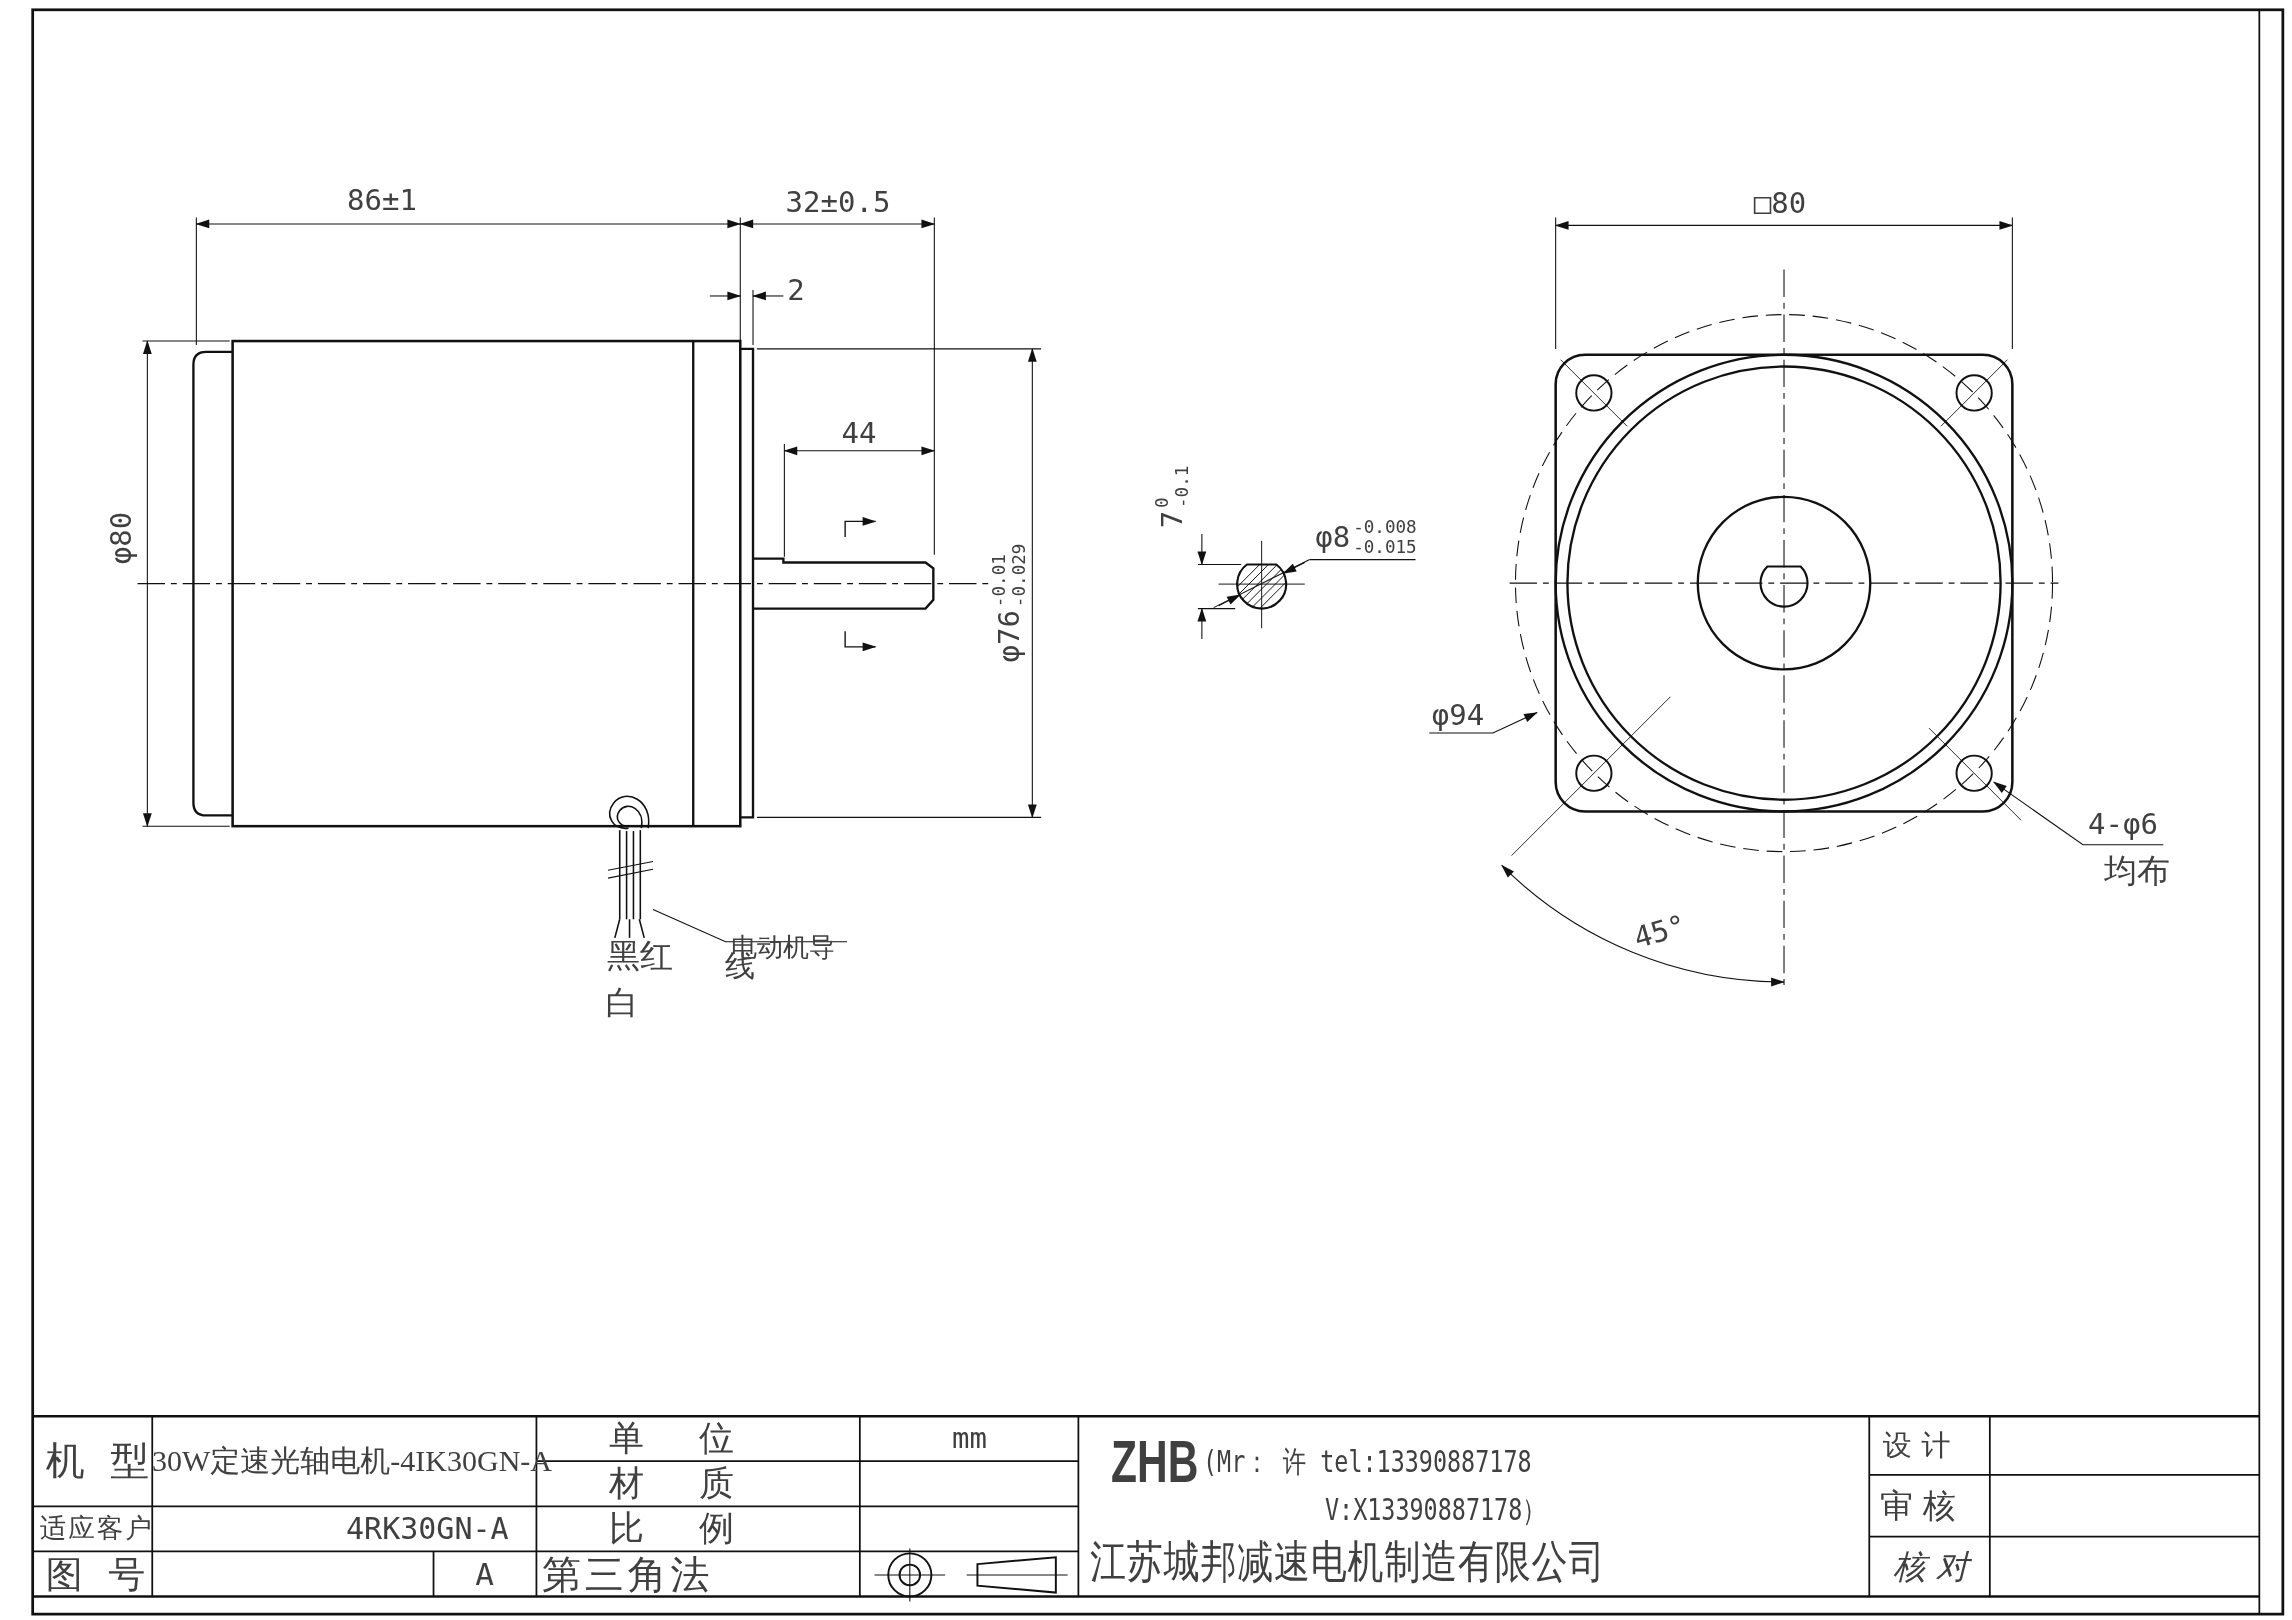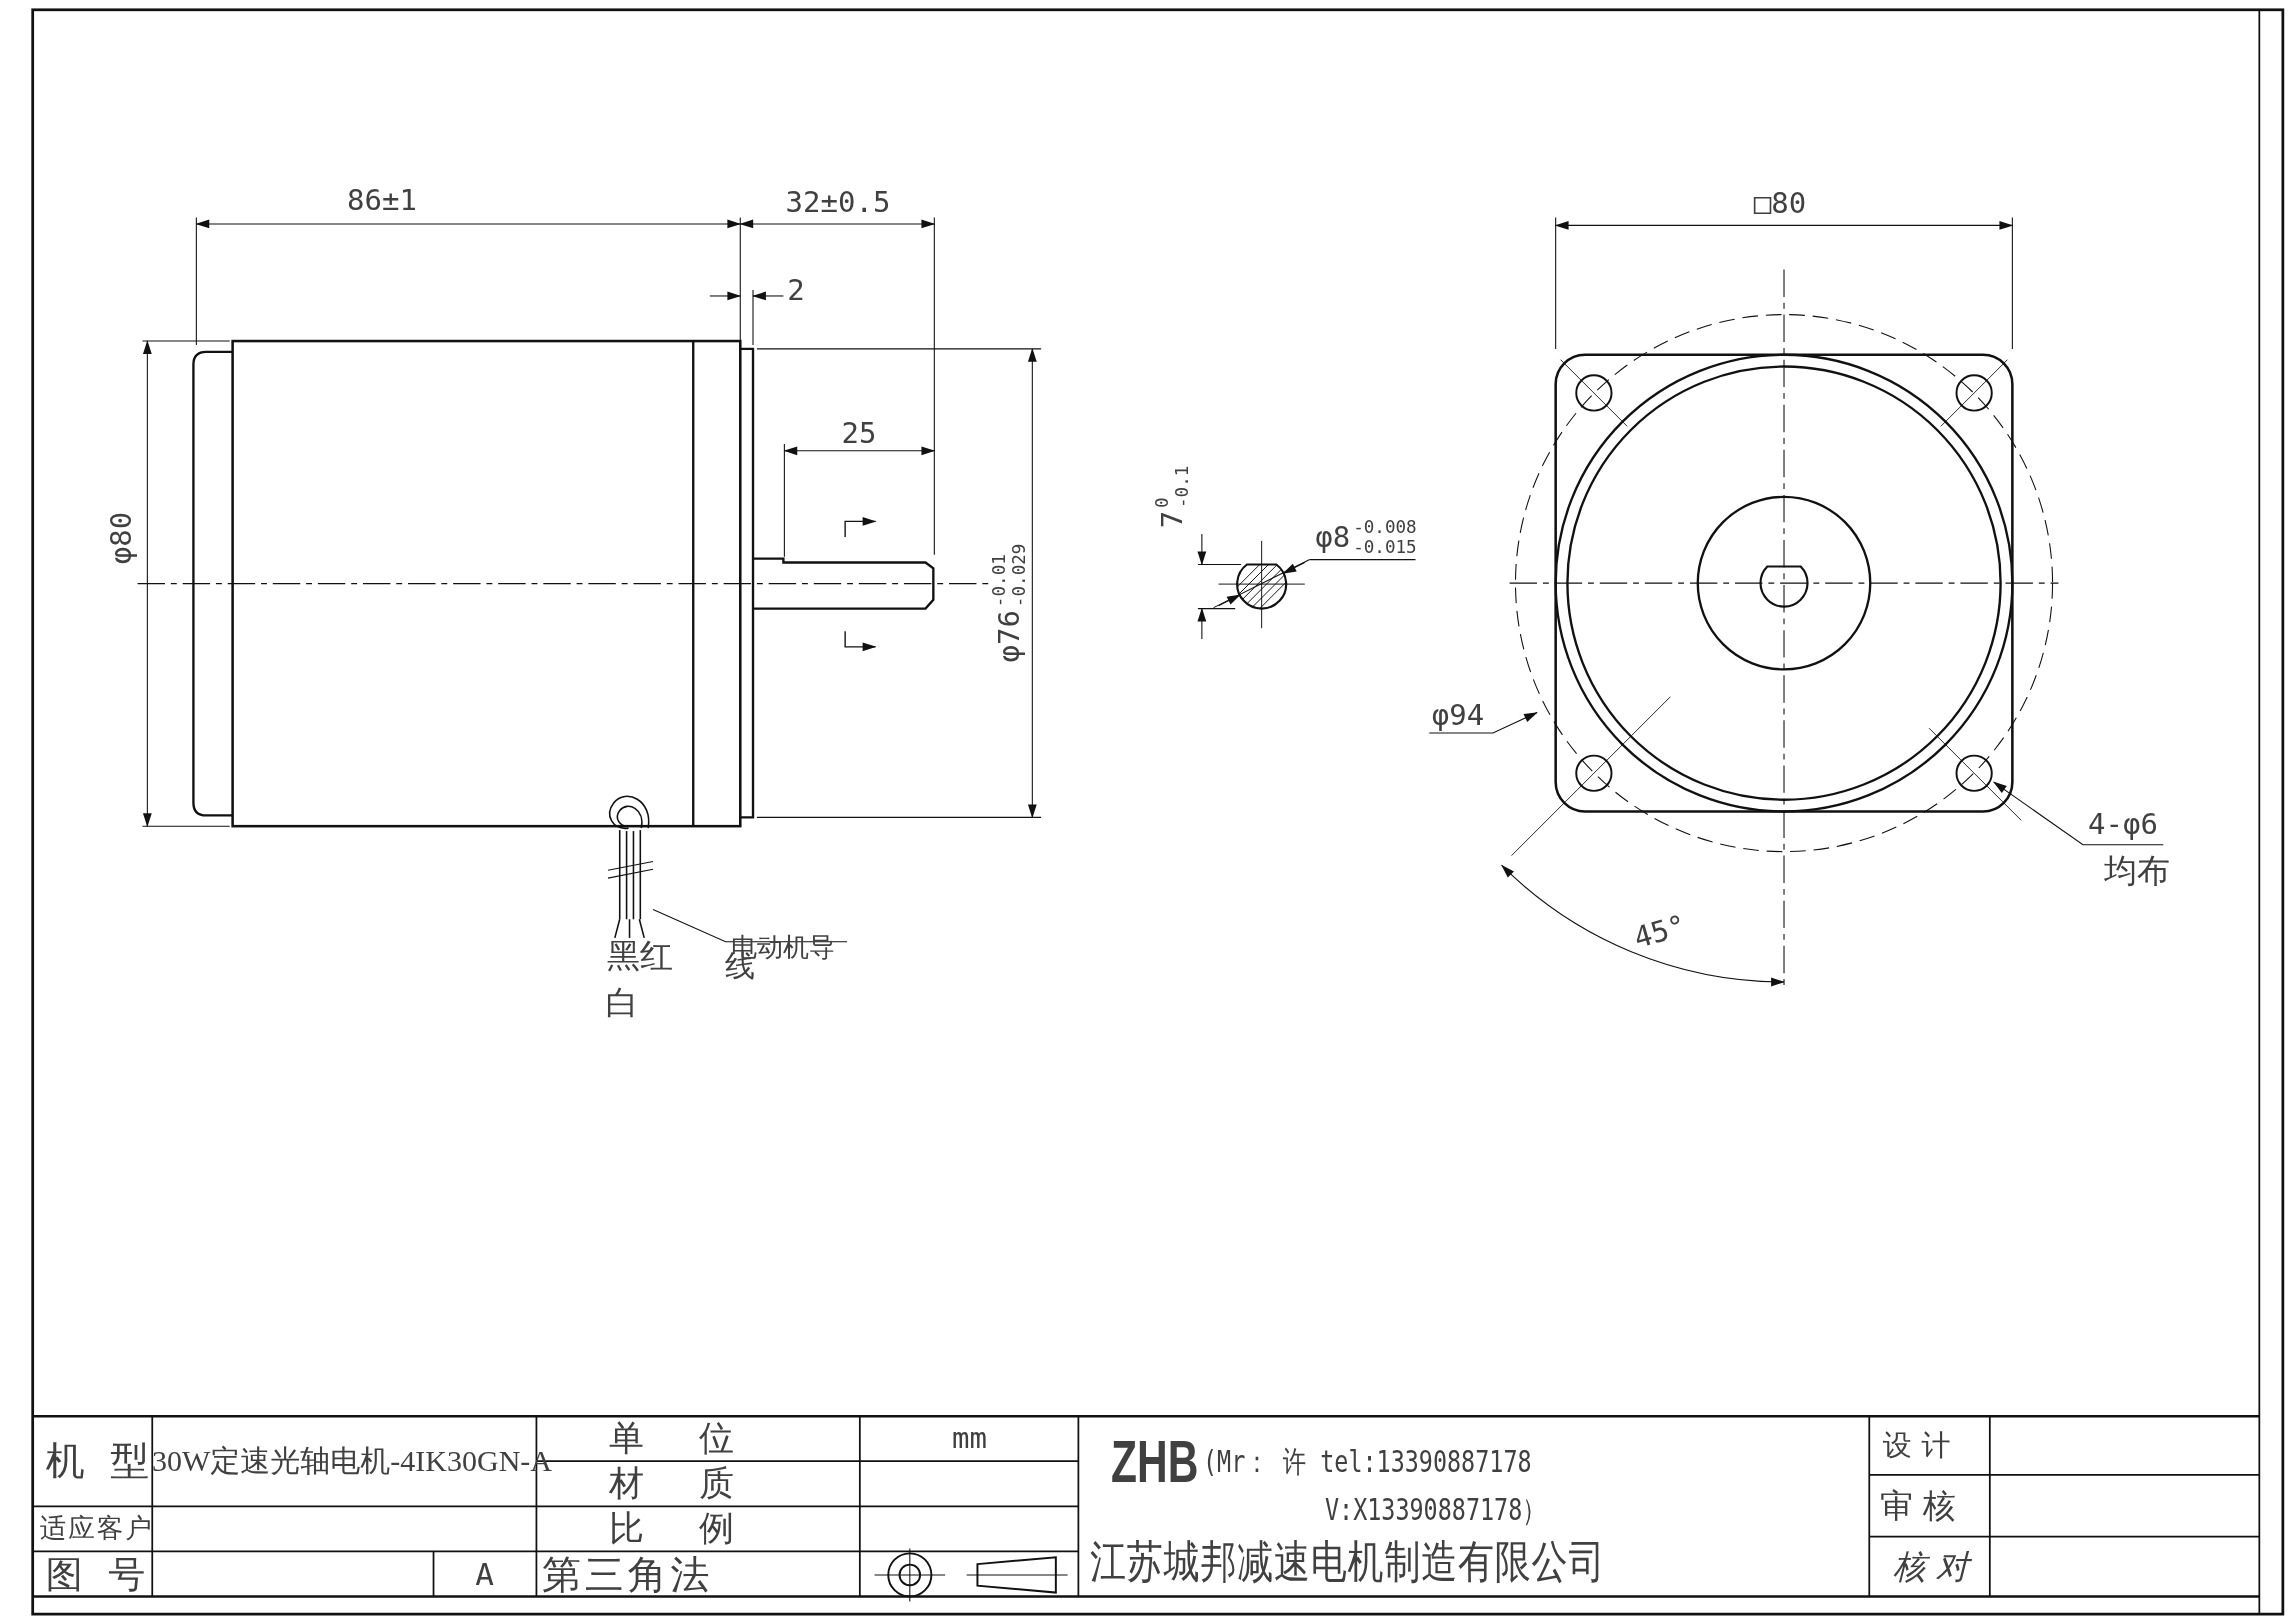--- a/index.html
+++ b/index.html
@@ -178,21 +178,21 @@
       <line x1="892" y1="1607" x2="964" y2="1607" stroke-width="1.1"></line>
       <line x1="928" y1="1580" x2="928" y2="1634" stroke-width="1.1"></line>
       <polygon points="997,1596 1077,1589 1077,1625 997,1618" stroke-width="2"></polygon>
       <line x1="986" y1="1607" x2="1089" y2="1607" stroke-width="1.1"></line>
     </g>
   </svg>
 
   <div class="lbl dim" style="left:382px;top:200px;">86±1</div>
   <div class="lbl dim" style="left:838px;top:202px;">32±0.5</div>
   <div class="lbl dim" style="left:796px;top:290px;">2</div>
-  <div class="lbl dim" style="left:859px;top:433px;">25</div>
+  <div class="lbl dim" style="left:859px;top:433px;">44</div>
   <div class="lbl dim rot" style="left:121px;top:538px;">φ80</div>
 
   <div class="lbl rot" style="left:1009px;top:603px;">
     <span class="dimrow">
       <span class="dimbase">φ76</span>
       <span class="tol">
         <span>-0.01</span>
         <span>-0.029</span>
       </span>
     </span>
@@ -224,20 +224,21 @@
 
   <div class="lbl dim" style="left:1780px;top:203px;">□80</div>
   <div class="lbl dim" style="left:1458px;top:715px;">φ94</div>
   <div class="lbl dim" style="left:2123px;top:824px;">4-φ6</div>
   <div class="lbl cjk" style="left:2137px;top:871px;font-size:33px;">均布</div>
   <div class="lbl dim" style="left:1660px;top:932px;transform:translate(-50%,-50%) rotate(-16deg);">45°</div>
 
   <div class="tbcell c-serif" style="left:32px;top:1416px;width:120px;height:90px;line-height:90px;font-size:39px;letter-spacing:25.5px;padding-left:13.7px;">机型</div>
   <div class="tbcell c-serif" style="left:152px;top:1416px;width:384px;height:90px;line-height:90px;font-size:30px;text-align:center;">30W定速光轴电机-4IK30GN-A</div>
   <div class="tbcell c-serif" style="left:32px;top:1506px;width:120px;height:45px;line-height:45px;font-size:26.5px;letter-spacing:2px;padding-left:7.8px;">适应客户</div>
+  <div class="tbcell c-mono" style="left:152px;top:1506px;width:384px;height:45px;line-height:45px;font-size:30px;text-align:right;padding-right:27.4px;">4RK30GN-A</div>
   <div class="tbcell c-serif" style="left:32px;top:1552px;width:120px;height:45px;line-height:45px;font-size:37px;letter-spacing:25.5px;padding-left:13.7px;">图号</div>
   <div class="tbcell c-mono" style="left:433px;top:1552px;width:103px;height:45px;line-height:45px;font-size:31px;text-align:center;">A</div>
 
   <div class="tbcell c-serif" style="left:536px;top:1416px;width:323px;height:45px;line-height:45px;font-size:35px;letter-spacing:55px;padding-left:73px;">单位</div>
   <div class="tbcell c-mono" style="left:860px;top:1416px;width:219px;height:45px;line-height:45px;font-size:29px;text-align:center;">mm</div>
   <div class="tbcell c-serif" style="left:536px;top:1461px;width:323px;height:45px;line-height:45px;font-size:35px;letter-spacing:55px;padding-left:73px;">材质</div>
   <div class="tbcell c-serif" style="left:536px;top:1506px;width:323px;height:45px;line-height:45px;font-size:35px;letter-spacing:55px;padding-left:73px;">比例</div>
   <div class="tbcell c-serif" style="left:536px;top:1552px;width:323px;height:45px;line-height:45px;font-size:39px;letter-spacing:3.9px;padding-left:5.9px;">第三角法</div>
 
   <div class="lbl anchorL" style="left:1111px;top:1462px;transform:translate(0,-50%) scaleX(0.72);transform-origin:left center;font-family:'Liberation Sans','DejaVu Sans',sans-serif;font-weight:bold;font-size:59px;">ZHB</div>

